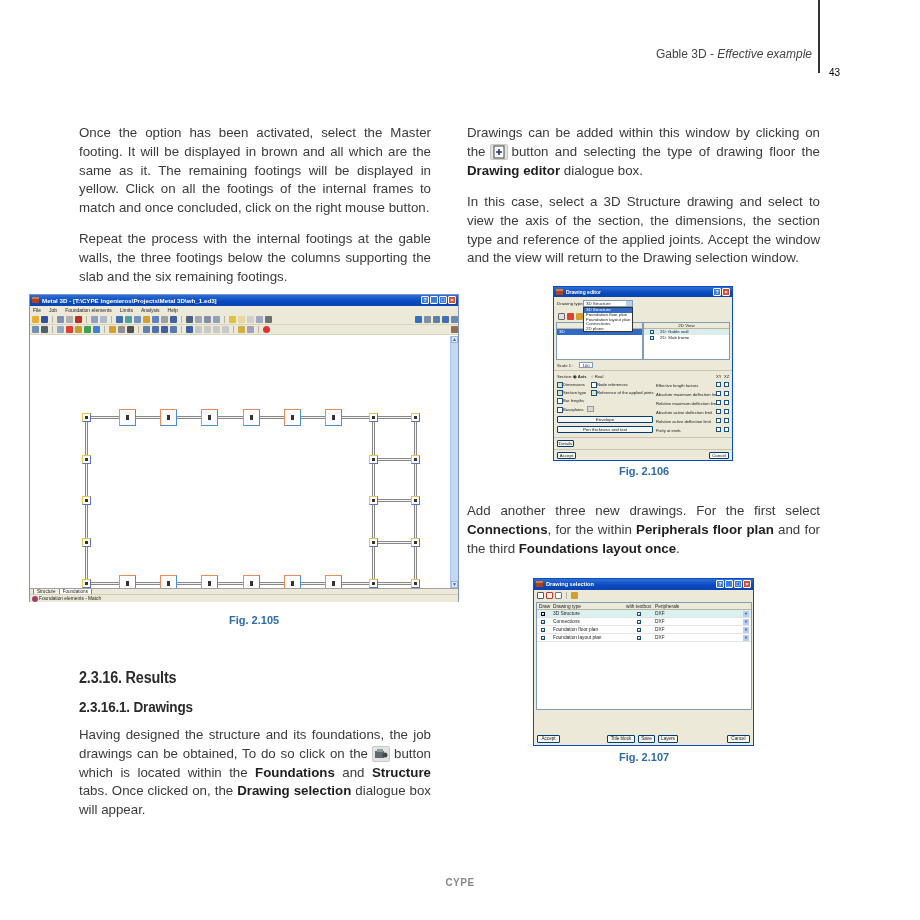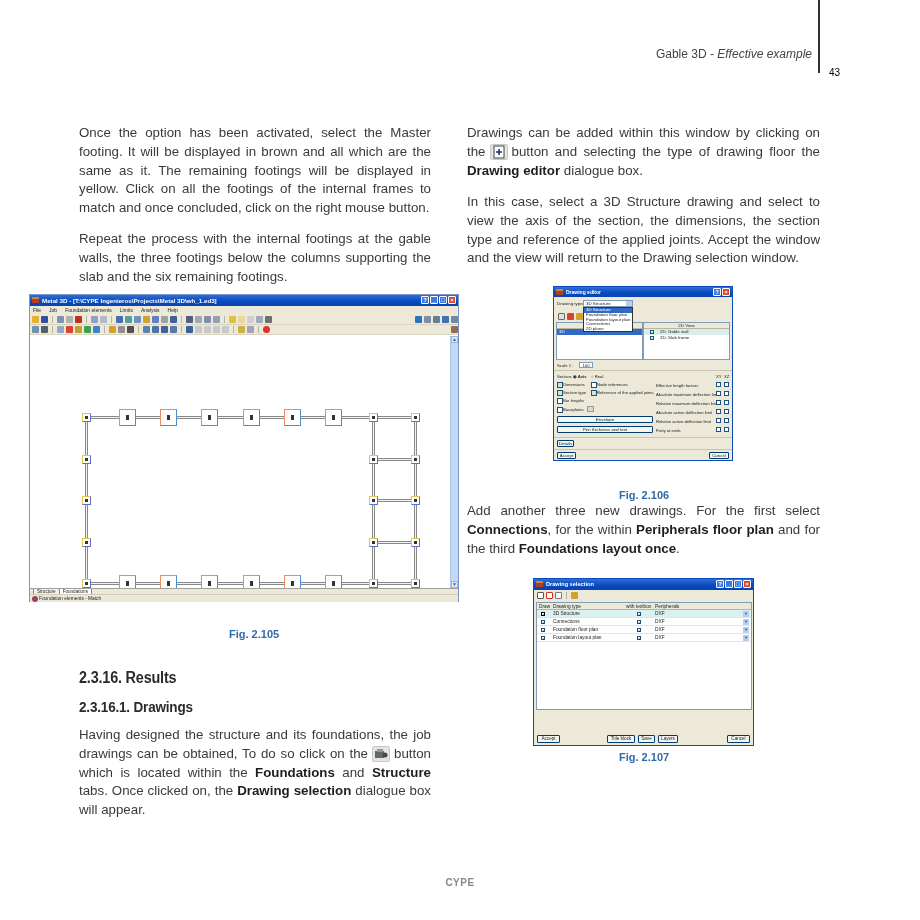--- a/index.html
+++ b/index.html
@@ -236,21 +236,21 @@
     <div class="arr" style="bottom:0">▼</div>
   </div>
   <div class="tabsbar">
     <span>Structure</span><span class="active">Foundations</span>
   </div>
   <div class="statusbar">
     <span class="sico"></span>
     <span>Foundation elements - Match</span>
   </div>
 </div>
-<div class="caption" style="left:229px; top:628px;">Fig. 2.105</div>
+<div class="caption" style="left:229px; top:614px;">Fig. 2.105</div>
 
 <div class="h2" style="left:79px; top:669px; font-size:16px;">2.3.16. Results</div>
 <div class="h2" style="left:79px; top:698px; font-size:15px;">2.3.16.1. Drawings</div>
 <p class="para" style="left:79px; top:726px; width:352px;"><span>Having designed the structure and its foundations, the job drawings can be obtained, To do so click on the</span><span class="inline-icon"><svg width="16" height="14" viewBox="0 0 16 14">
         <rect x="2" y="4" width="9" height="7" fill="#606870"></rect>
         <rect x="4" y="2" width="6" height="3" fill="#9098a0"></rect>
         <circle cx="12" cy="8" r="2.5" fill="#404850"></circle>
       </svg></span><span>button which is located within the</span> <b>Foundations</b> <span>and</span> <b>Structure</b> <span>tabs. Once clicked on, the</span> <b>Drawing selection</b> <span>dialogue box will appear.</span></p>
 
 <p class="para" style="left:467px; top:124px; width:353px;"><span>Drawings can be added within this window by clicking on the</span><span class="inline-icon"><svg width="16" height="14" viewBox="0 0 16 14">
@@ -329,21 +329,21 @@
     <div class="sq" style="left:170px; top:131px;"></div>
   <div class="sq" style="left:162px; top:140px;"></div>
     <div class="sq" style="left:170px; top:140px;"></div>
 
   <div style="position:absolute; left:0; top:150px; width:178px; height:1px; background:#c8c4b0;"></div>
   <div class="ed-btn" style="left:3px; top:153px; width:17px;">Details</div>
   <div style="position:absolute; left:0; top:162px; width:178px; height:1px; background:#c8c4b0;"></div>
   <div class="ed-btn" style="left:3px; top:165px; width:19px;">Accept</div>
   <div class="ed-btn" style="left:155px; top:165px; width:20px;">Cancel</div>
 </div>
-<div class="caption" style="left:619px; top:489px;text-align:center;">Fig. 2.106</div>
+<div class="caption" style="left:619px; top:465px;text-align:center;">Fig. 2.106</div>
 
 <p class="para" style="left:467px; top:502px; width:353px;"><span>Add another three new drawings. For the first select</span> <b>Connections</b><span>, for the within</span> <b>Peripherals floor plan</b> <span>and for the third</span> <b>Foundations layout once</b><span>.</span></p>
 
 <div class="selwin">
   <div class="xp-title">
     <span class="appico"></span>
     <span>Drawing selection</span>
     <div class="xp-btns">
       <div class="xp-btn">?</div>
       <div class="xp-btn">_</div>

